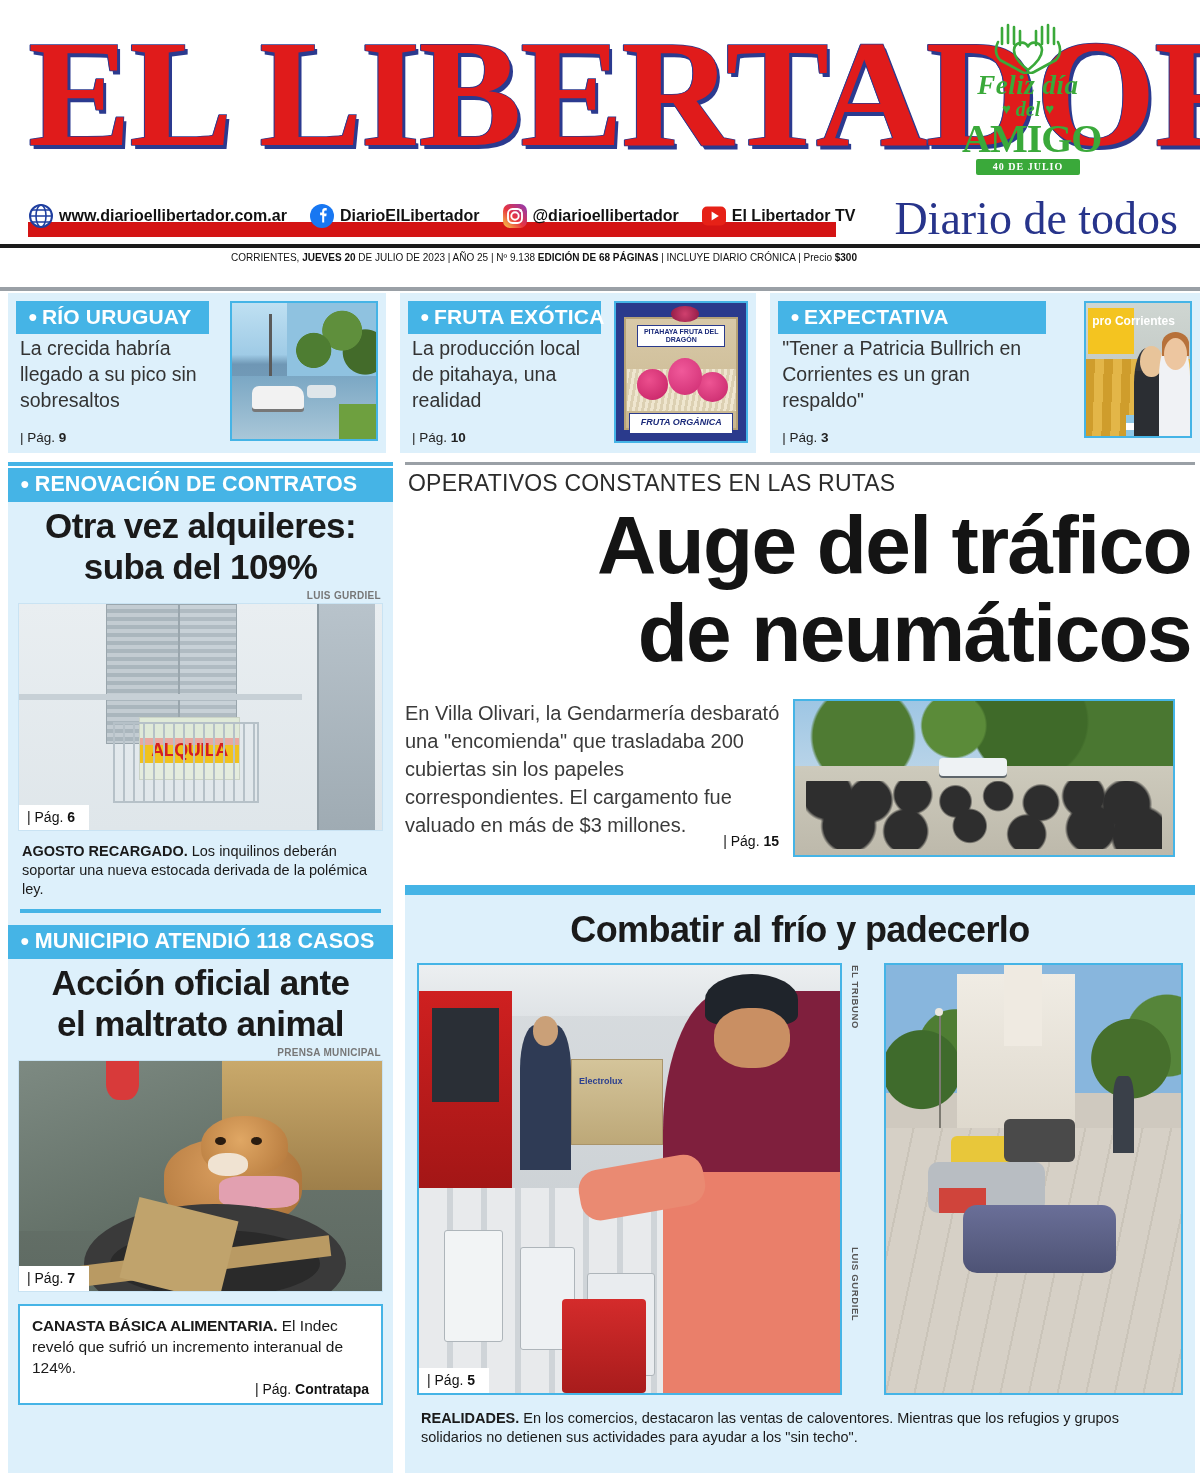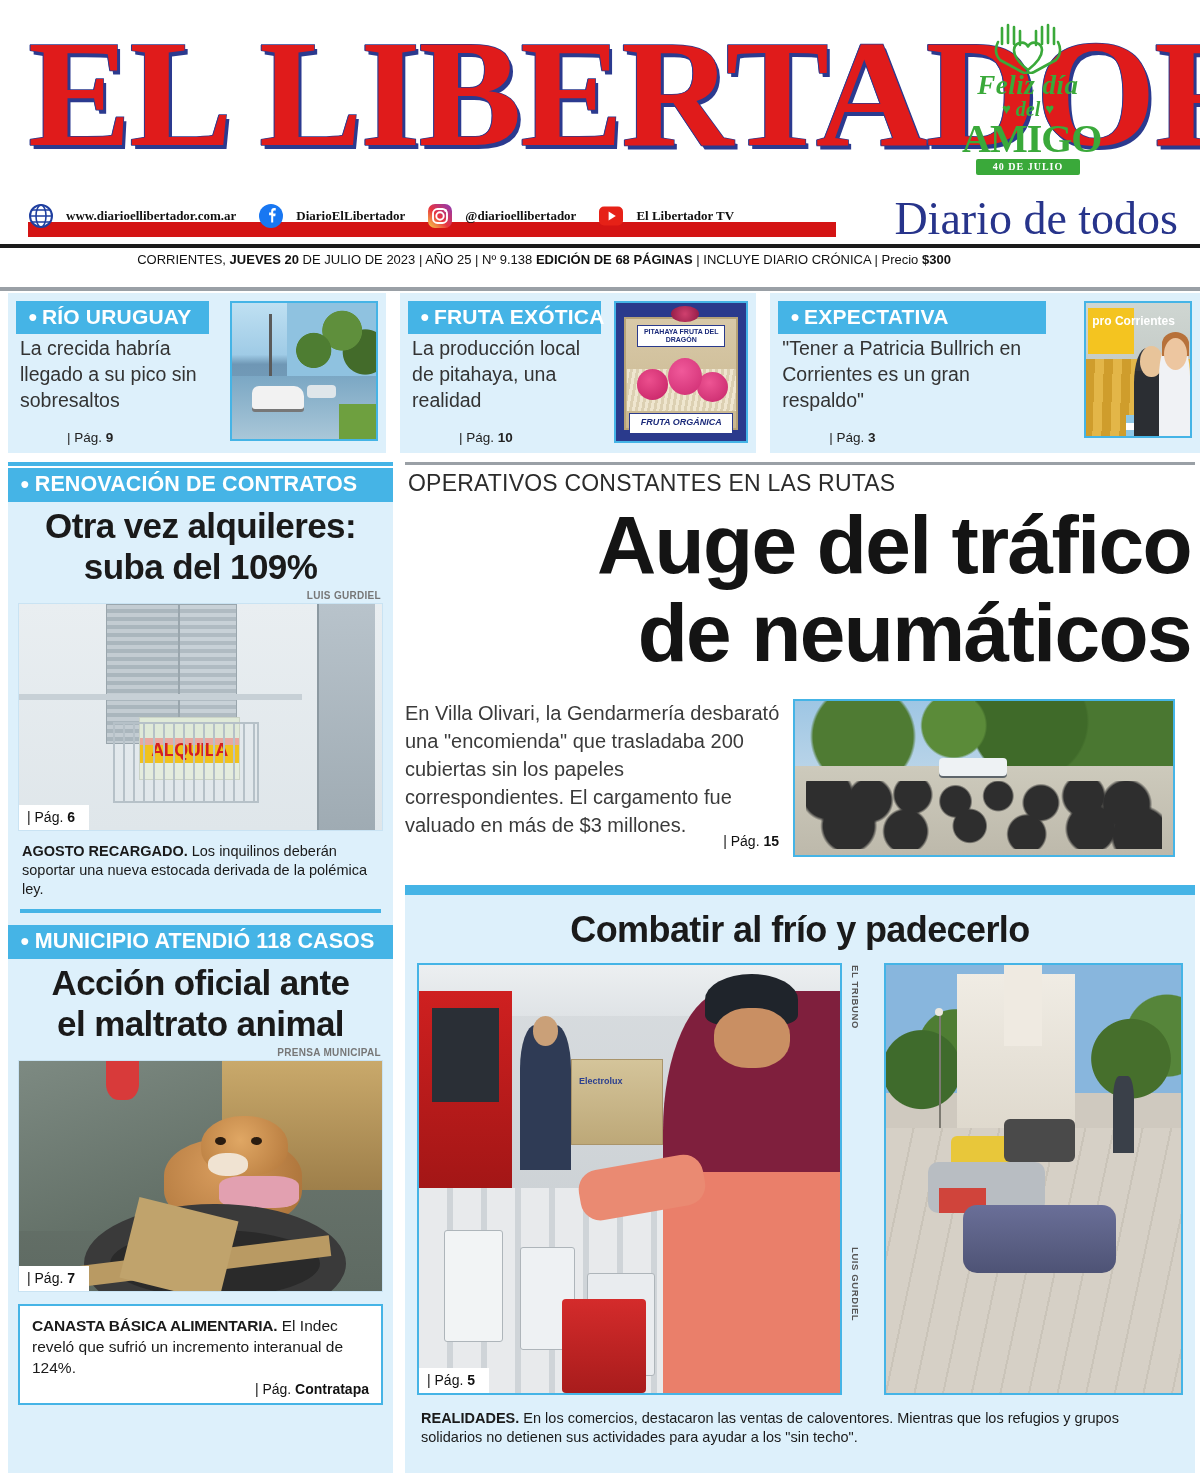--- a/index.html
+++ b/index.html
@@ -67,42 +67,41 @@
   .social-bar {
     position: absolute; left: 28px; top: 26px; width: 808px; height: 15px;
     background: #d41414;
   }
   .social-items {
     position: absolute; left: 28px; top: 0px; width: 820px; height: 40px;
     display: flex; align-items: center;
   }
   .social-item { display: flex; align-items: center; margin-right: 22px; }
   .social-item .lbl {
-    font-size: 13px; font-weight: bold; color: #111; margin-left: 12px;
+    font-size: 16px; font-weight: bold; color: #111; margin-left: 5px;
     white-space: nowrap;
-    font-family: Liberation Serif, serif;
   }
   .ic { width: 26px; height: 26px; display:block; }
   .tagline {
     position: absolute; right: 22px; top: -4px;
     font-family: "Liberation Serif", serif;
     font-size: 46px; color: #27348b; font-weight: normal;
     letter-spacing: 0px;
   }
   .rule-dark {
     position: absolute; left: 0; top: 244px; width: 1200px; height: 4px;
     background: #1b1b1b;
   }
   .rule-grey {
     position: absolute; left: 0; top: 287px; width: 1200px; height: 4px;
     background: #9aa0a6;
   }
   .dateline {
     position: absolute; left: 0; top: 252px; width: 1088px;
-    text-align: center; font-size: 13px; color: #111; white-space: nowrap;
+    text-align: center; font-size: 10px; color: #111; white-space: nowrap;
   }
   .dateline b { font-weight: bold; }
 
   
   .teasers {
     position: absolute; left: 0; top: 293px; width: 1200px; height: 165px;
     display: flex; gap: 0px;
   }
   .teaser {
     position: relative; background: #ddf0fb; height: 160px;
@@ -121,21 +120,21 @@
   .t1 .t-kicker, .t2 .t-kicker { width: 193px; }
   .t3 .t-kicker { width: 268px; }
   .t-body {
     position: absolute; top: 42px; left: 12px;
     font-size: 19.5px; line-height: 26px; color: #333; font-weight: normal;
   }
   .t1 .t-body, .t2 .t-body { width: 190px; }
   .t3 .t-body { width: 262px; }
   .t-page {
     position: absolute; bottom: 8px; left: 12px;
-    font-size: 13.5px; color: #222; margin-left: 47px;
+    font-size: 13.5px; color: #222;
   }
   .t-page b { font-weight: bold; }
   .t-photo {
     position: absolute; top: 8px; right: 8px;
     border: 2px solid #45b4e6; overflow: hidden;
   }
   .t1 .t-photo { width: 148px; height: 140px; }
   .t2 .t-photo { width: 134px; height: 142px; }
   .t3 .t-photo { width: 108px; height: 137px; }
 

